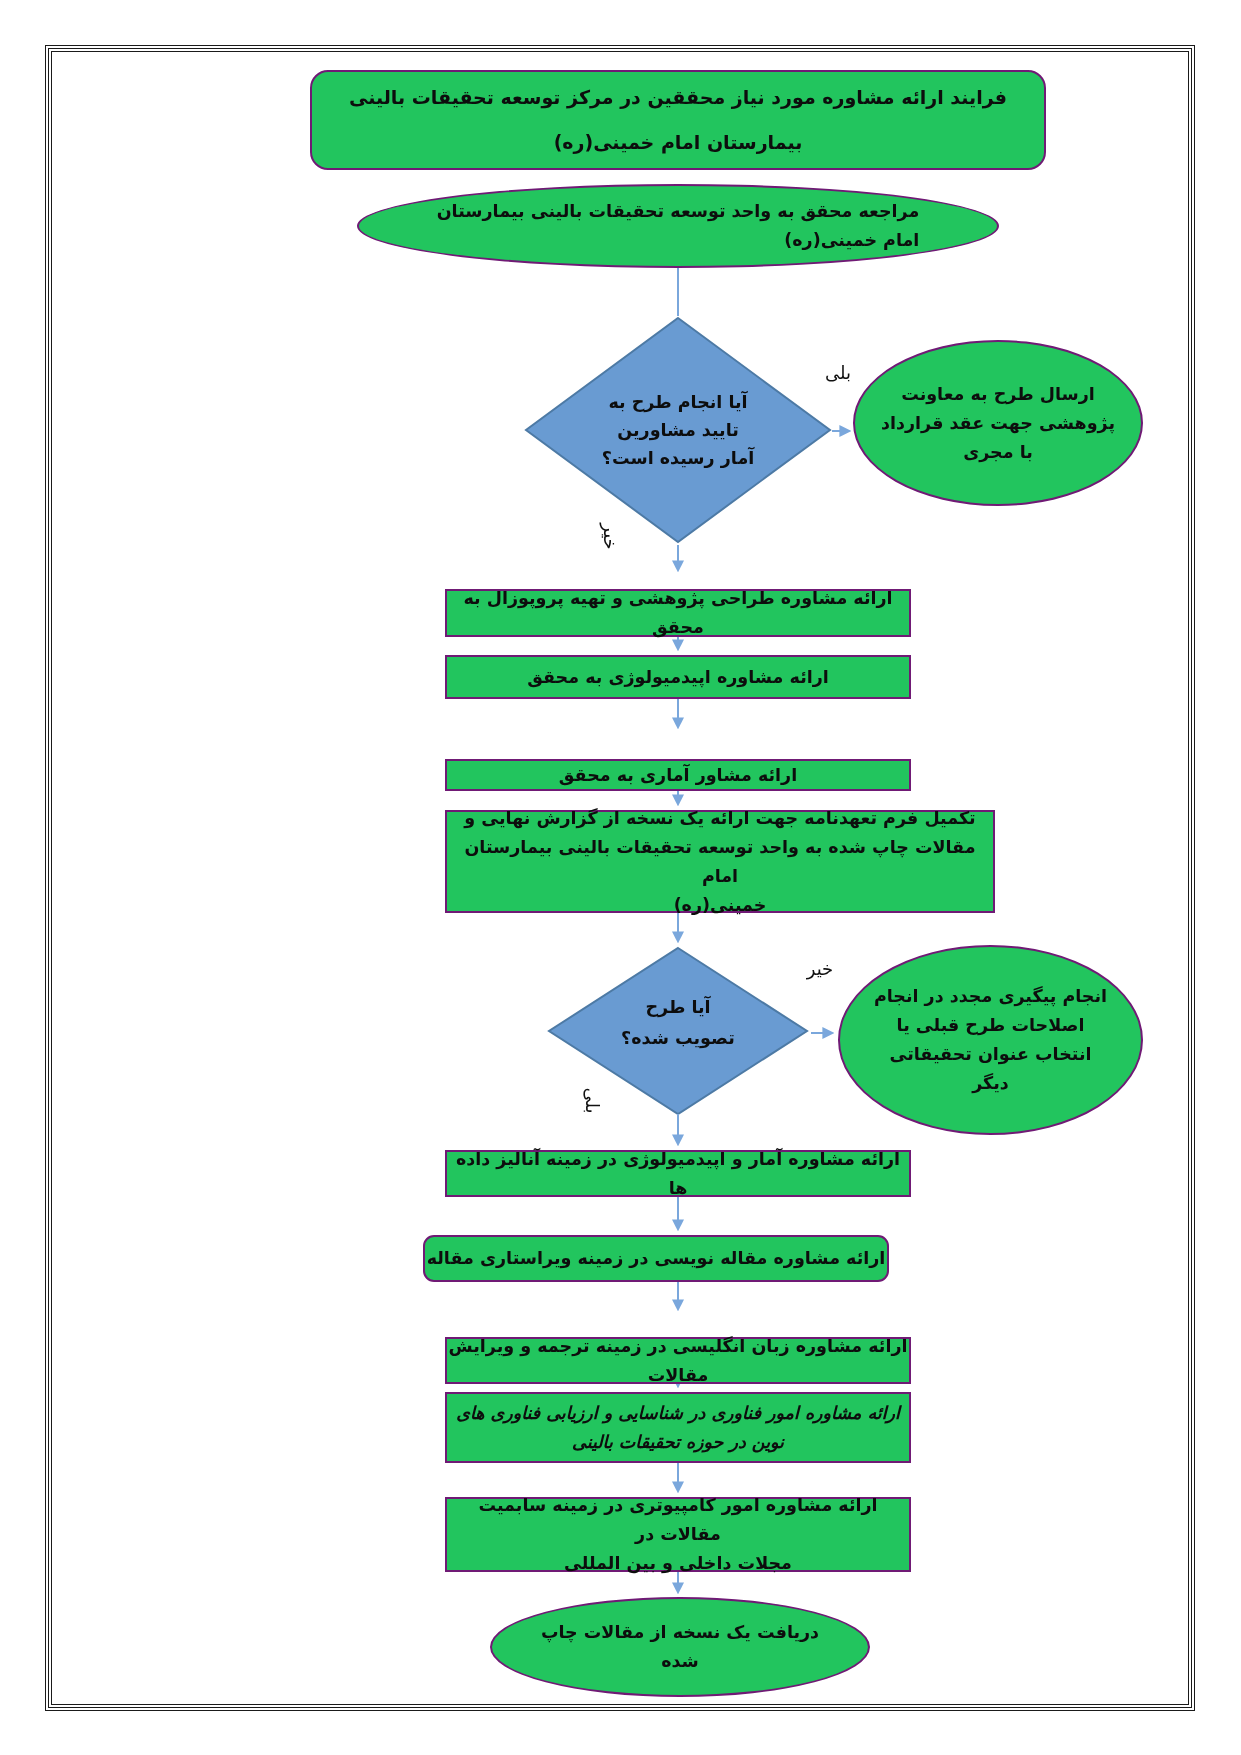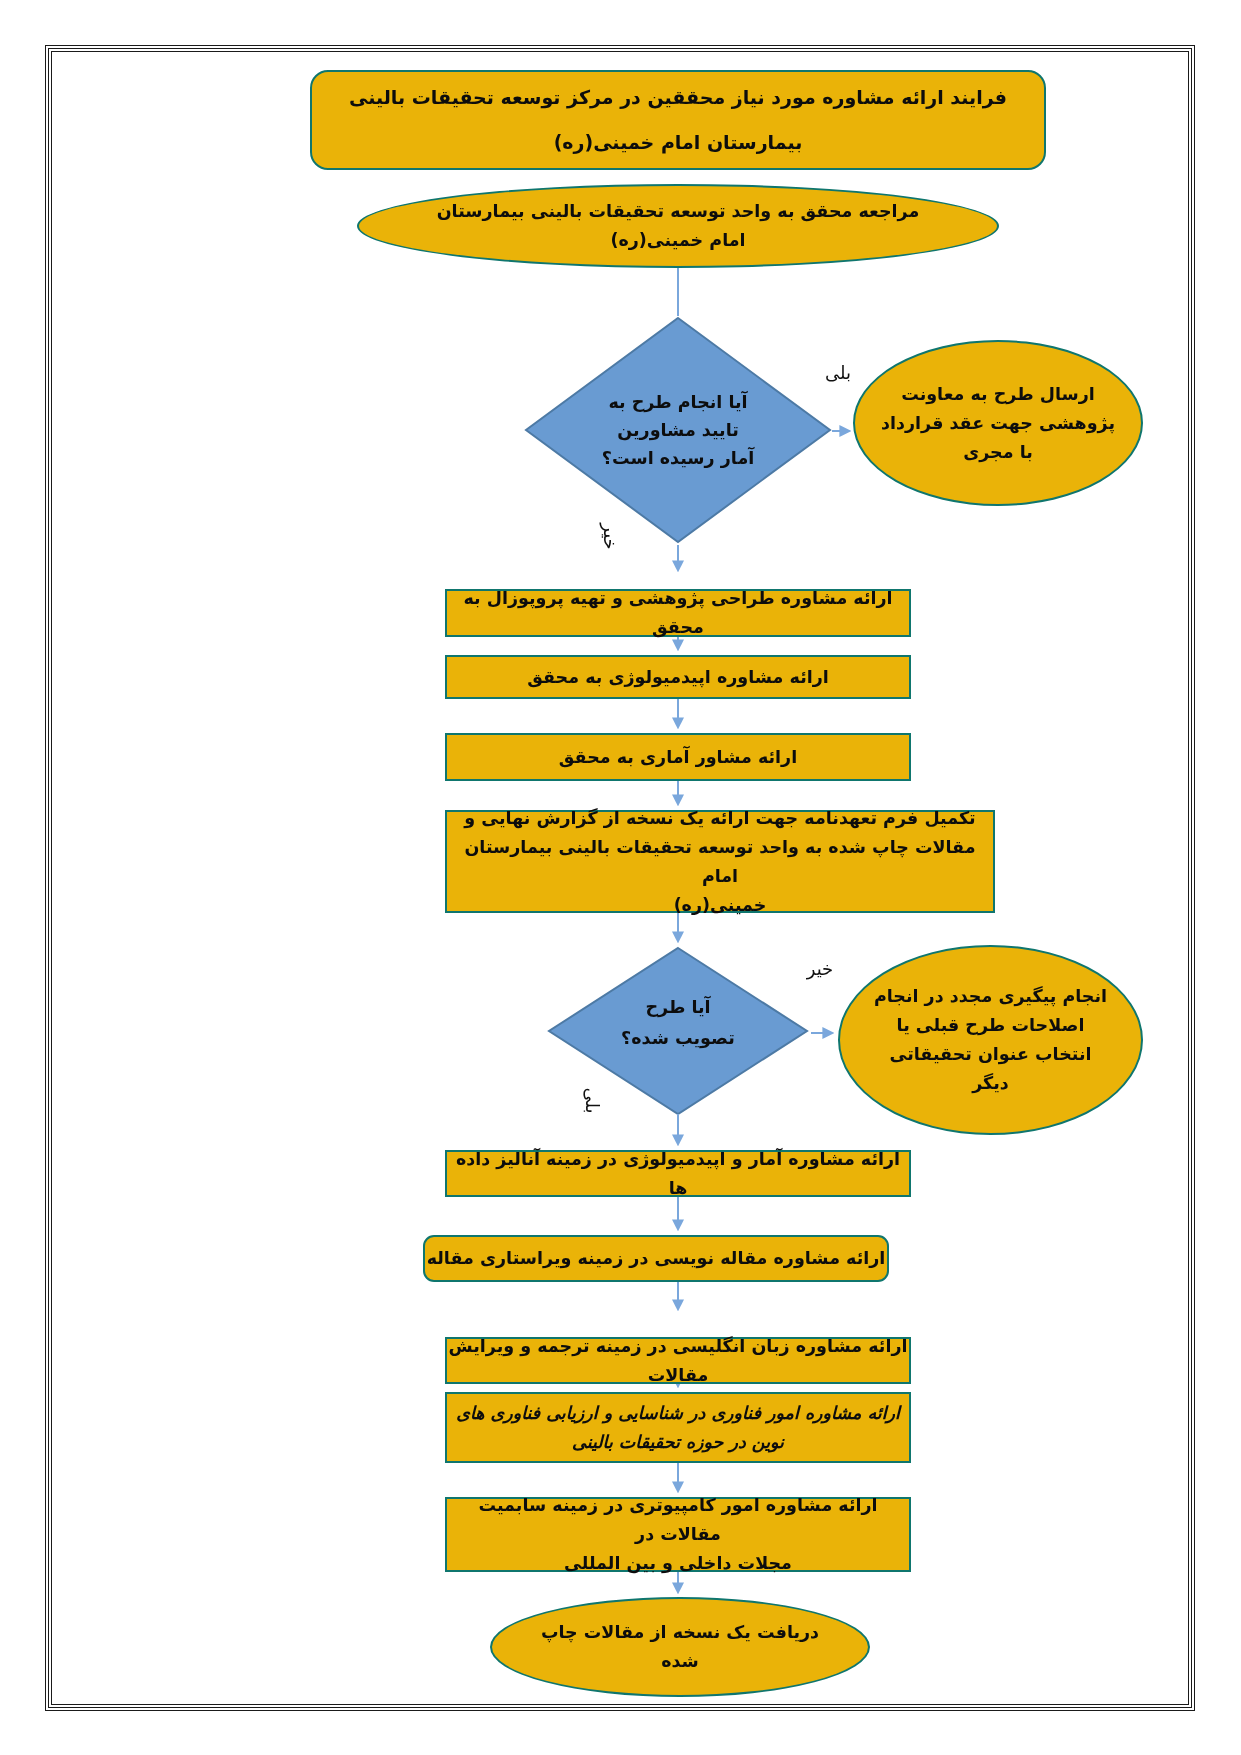--- a/index.html
+++ b/index.html
@@ -5,21 +5,21 @@
   html,body{margin:0;padding:0;background:#ffffff;}
   .canvas{position:relative;width:1241px;height:1755px;background:#ffffff;font-family:"DejaVu Sans",sans-serif;overflow:hidden;}
 
   
   .frame{position:absolute;left:45px;top:45px;width:1150px;height:1666px;border:1px solid #1a1a1a;box-sizing:border-box;padding:2px;}
   .frame-mid{width:100%;height:100%;border:1px solid #1a1a1a;box-sizing:border-box;padding:2px;}
   .frame-in{width:100%;height:100%;border:1px solid #1a1a1a;box-sizing:border-box;}
 
   .layer{position:absolute;left:0;top:0;width:1241px;height:1755px;}
 
-  .node{position:absolute;box-sizing:border-box;background:#eab308;border:2px solid #0f766e;
+  .node{position:absolute;box-sizing:border-box;background:#22c55e;border:2px solid #701a75;
         color:#0d0d0d;font-weight:bold;display:flex;align-items:center;justify-content:center;
         text-align:center;white-space:pre-line;direction:rtl;font-size:17.5px;line-height:29px;}
   .ellipse{border-radius:50%;}
   .rounded{border-radius:18px;}
   .title-node{font-size:19px;line-height:45px;}
   .dtext{background:none;border:none;}
   .d1text{line-height:28px;}
   .d2text{line-height:31px;}
   .dlabel{position:absolute;color:#111111;font-size:18px;font-weight:normal;direction:rtl;
           white-space:pre;text-align:center;}
@@ -62,37 +62,37 @@
     <line class="conn" x1="678" y1="1197" x2="678" y2="1229" marker-end="url(#arrow)"></line>
     <line class="conn" x1="678" y1="1282" x2="678" y2="1309" marker-end="url(#arrow)"></line>
     <line class="conn" x1="678" y1="1362" x2="678" y2="1386" marker-end="url(#arrow)"></line>
     <line class="conn" x1="678" y1="1463" x2="678" y2="1491" marker-end="url(#arrow)"></line>
     <line class="conn" x1="678" y1="1572" x2="678" y2="1592" marker-end="url(#arrow)"></line>
   </svg>
 
   <div class="node rounded title-node" style="left:310px;top:70px;width:736px;height:100px;">فرایند ارائه مشاوره مورد نیاز محققین در مرکز توسعه تحقیقات بالینی
 بیمارستان امام خمینی(ره)</div>
 
-  <div class="node ellipse" style="left:357px;top:184px;width:642px;height:84px;">مراجعه محقق به واحد توسعه تحقیقات بالینی بیمارستان
+  <div class="node ellipse" style="left:357px;top:184px;width:642px;height:84px;text-align:right;">مراجعه محقق به واحد توسعه تحقیقات بالینی بیمارستان
 امام خمینی(ره)</div>
 
   <div class="node dtext d1text" style="left:560px;top:380px;width:236px;height:100px;">آیا انجام طرح به
 تایید مشاورین
 آمار رسیده است؟</div>
 
   <div class="dlabel" style="left:812px;top:362px;width:52px;">بلی</div>
   <div class="dlabel rot" style="left:588px;top:526px;width:44px;">خیر</div>
 
   <div class="node ellipse" style="left:853px;top:340px;width:290px;height:166px;">ارسال طرح به معاونت
 پژوهشی جهت عقد قرارداد
 با مجری</div>
 
   <div class="node" style="left:445px;top:577px;width:466px;height:48px;margin-top:12px;">ارائه مشاوره طراحی پژوهشی و تهیه پروپوزال به محقق</div>
   <div class="node" style="left:445px;top:655px;width:466px;height:44px;">ارائه مشاوره اپیدمیولوژی به محقق</div>
-  <div class="node" style="left:445px;top:733px;width:466px;height:48px;">ارائه مشاور آماری به محقق</div>
+  <div class="node" style="left:445px;top:759px;width:466px;height:32px;">ارائه مشاور آماری به محقق</div>
   <div class="node" style="left:445px;top:810px;width:550px;height:103px;">تکمیل فرم تعهدنامه جهت ارائه یک نسخه از گزارش نهایی و
 مقالات چاپ شده به واحد توسعه تحقیقات بالینی بیمارستان امام
 خمینی(ره)</div>
 
   <div class="node dtext d2text" style="left:585px;top:990px;width:186px;height:66px;">آیا طرح
 تصویب شده؟</div>
 
   <div class="dlabel" style="left:794px;top:958px;width:52px;">خیر</div>
   <div class="dlabel rot" style="left:570px;top:1090px;width:44px;">بلی</div>
 

